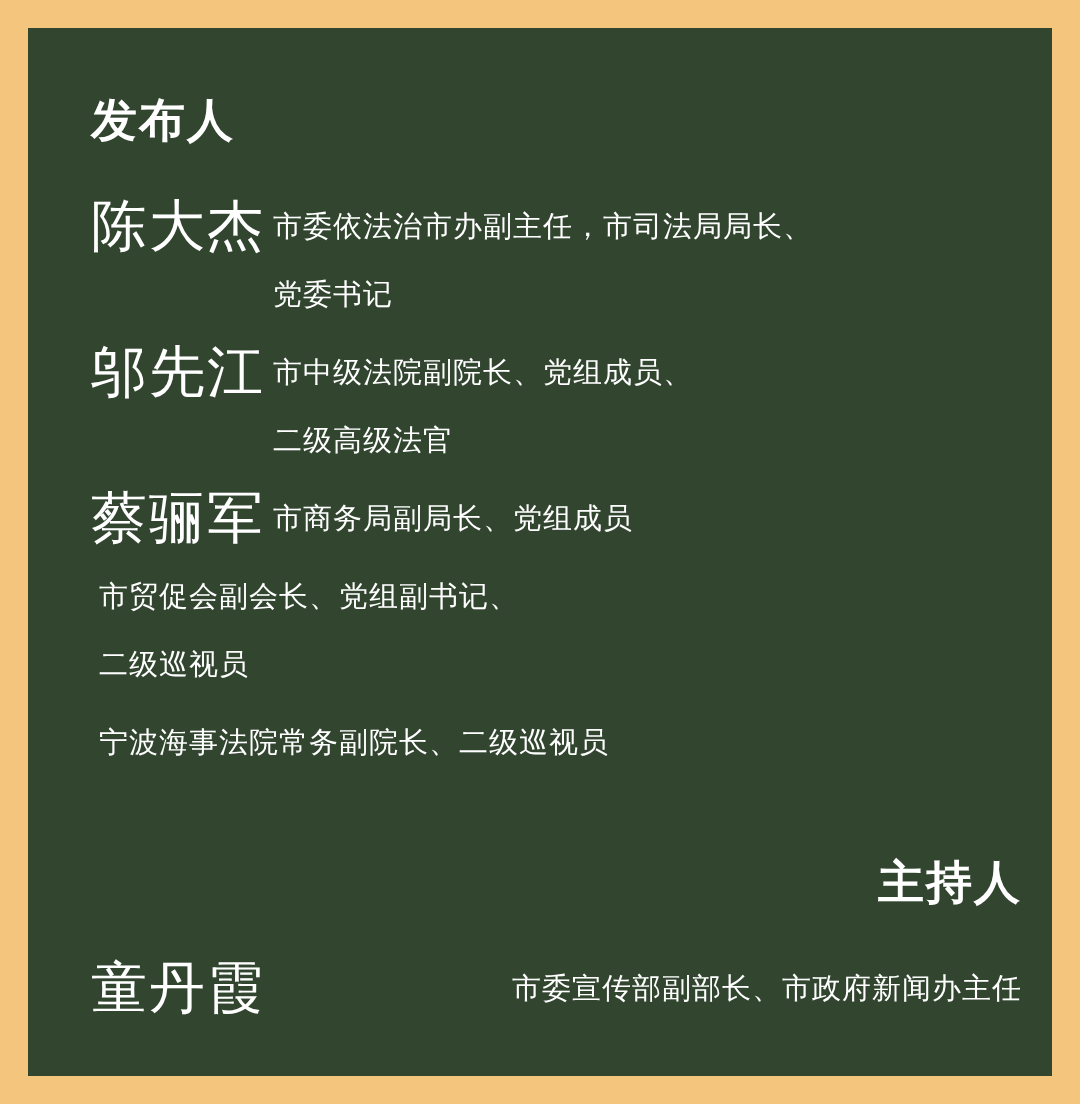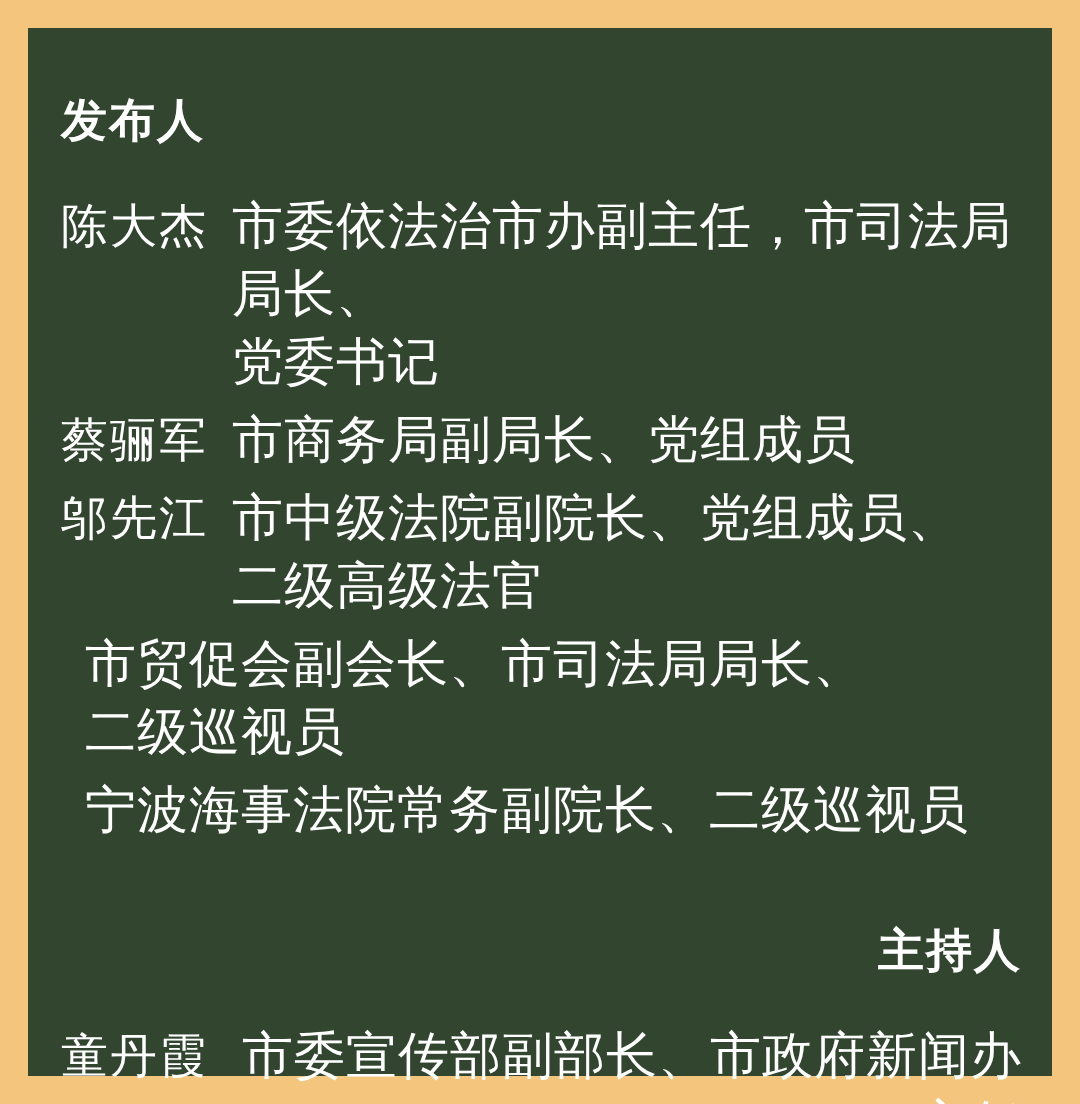--- a/index.html
+++ b/index.html
@@ -15,82 +15,82 @@
     position: relative;
   }
   .card {
     position: absolute;
     left: 28px;
     top: 28px;
     right: 28px;
     bottom: 28px;
     background: #31452F;
     color: #FFFFFF;
-    padding: 64px 30px 0 33px;
+    padding: 64px 30px 0 63px;
     box-sizing: border-box;
   }
   .section-heading {
     font-size: 46px;
     font-weight: 700;
     line-height: 56px;
     letter-spacing: 2px;
     margin: 0 0 44px 0;
   }
   .section + .section {
     margin-top: 78px;
     text-align: right;
   }
   .entry {
     display: flex;
     align-items: flex-start;
     margin-bottom: 10px;
   }
   .entry-name {
     flex: 0 0 145px;
-    font-size: 47px;
+    font-size: 56px;
     line-height: 68px;
     letter-spacing: 2px;
     white-space: pre;
   }
   .entry-title {
     flex: 1;
-    margin-left: 24px;
-    font-size: 51px;
+    margin-left: 8px;
+    font-size: 29px;
     line-height: 68px;
     letter-spacing: 1px;
     white-space: pre-line;
   }
 </style>
 </head>
 <body>
 
 <div class="card">
 
   <div class="section">
     <div class="section-heading">发布人</div>
 
     <div class="entry">
       <div class="entry-name">陈大杰</div>
       <div class="entry-title">市委依法治市办副主任，市司法局局长、
 党委书记</div>
     </div>
 
     <div class="entry">
-      <div class="entry-name">蔡骊军</div>
-      <div class="entry-title">市商务局副局长、党组成员</div>
-    </div>
-
-    <div class="entry">
       <div class="entry-name">邬先江</div>
       <div class="entry-title">市中级法院副院长、党组成员、
 二级高级法官</div>
     </div>
 
     <div class="entry">
-      <div class="entry-title">市贸促会副会长、市司法局局长、
+      <div class="entry-name">蔡骊军</div>
+      <div class="entry-title">市商务局副局长、党组成员</div>
+    </div>
+
+    <div class="entry">
+      <div class="entry-title">市贸促会副会长、党组副书记、
 二级巡视员</div>
     </div>
 
     <div class="entry">
       <div class="entry-title">宁波海事法院常务副院长、二级巡视员</div>
     </div>
   </div>
 
   <div class="section">
     <div class="section-heading">主持人</div>

